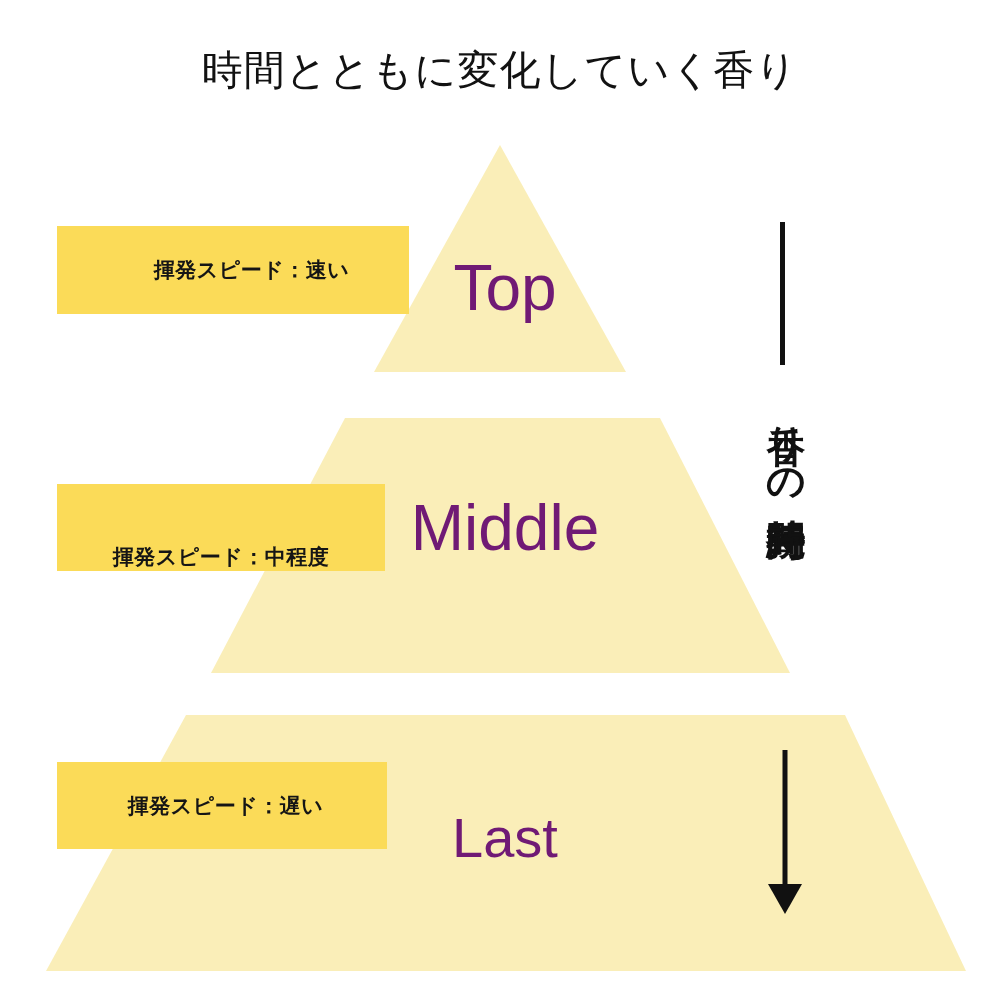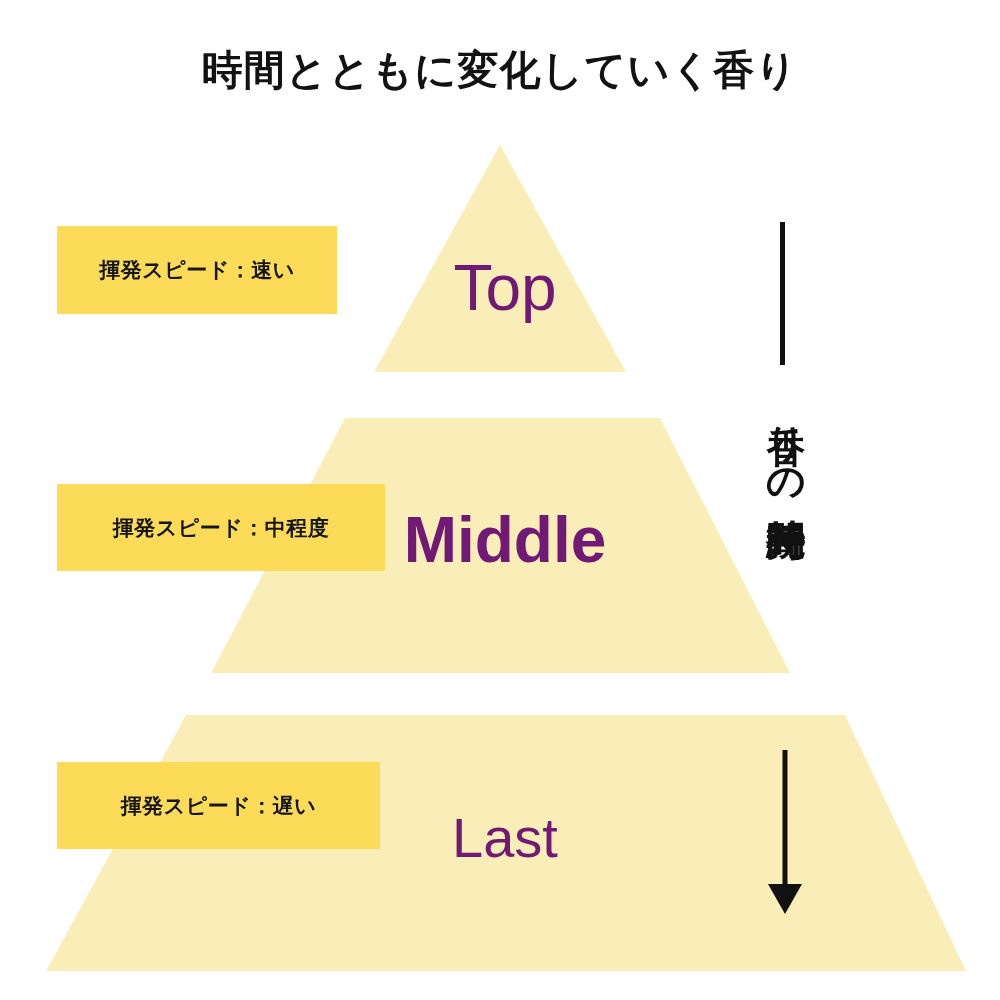--- a/index.html
+++ b/index.html
@@ -23,21 +23,21 @@
   }
 
   
   .title {
     position: absolute;
     left: 0;
     top: 45px;
     width: 1000px;
     text-align: center;
     font-size: 41px;
-    font-weight: 700;
+    font-weight: 400;
     letter-spacing: 1px;
     color: #121212;
     line-height: 1.25;
     white-space: nowrap;
   }
 
   
   #pyramid-svg {
     position: absolute;
     left: 0;
@@ -56,24 +56,23 @@
     line-height: 1;
   }
   .tier-name.top {
     left: 340px;
     top: 256px;
     width: 330px;
     font-size: 64px;
   }
   .tier-name.middle {
     left: 340px;
-    top: 508px;
+    top: 496px;
     width: 330px;
     font-size: 64px;
-    font-weight: bold;
   }
   .tier-name.last {
     left: 340px;
     top: 810px;
     width: 330px;
     font-size: 56px;
   }
 
   
   .chip {
@@ -81,23 +80,23 @@
     background: #fbdb58;
     display: flex;
     align-items: center;
     justify-content: center;
     color: #151515;
     font-size: 21px;
     font-weight: 700;
     letter-spacing: 0.5px;
     white-space: nowrap;
   }
-  .chip.c1 { left: 57px; top: 226px; width: 280px; height: 88px; }
-  .chip.c2 { left: 57px; top: 484px; width: 328px; height: 87px; }
-  .chip.c3 { left: 57px; top: 762px; width: 323px; height: 87px; }
+  .chip.c1 { left: 57px; top: 226px; width: 315px; height: 88px; padding-left: 37px; }
+  .chip.c2 { left: 57px; top: 484px; width: 328px; height: 87px; align-items: flex-end; }
+  .chip.c3 { left: 57px; top: 762px; width: 323px; height: 87px; padding-left: 7px; }
 
   
   .axis-rule {
     position: absolute;
     left: 780px;
     top: 222px;
     width: 5px;
     height: 143px;
     background: #111111;
   }

